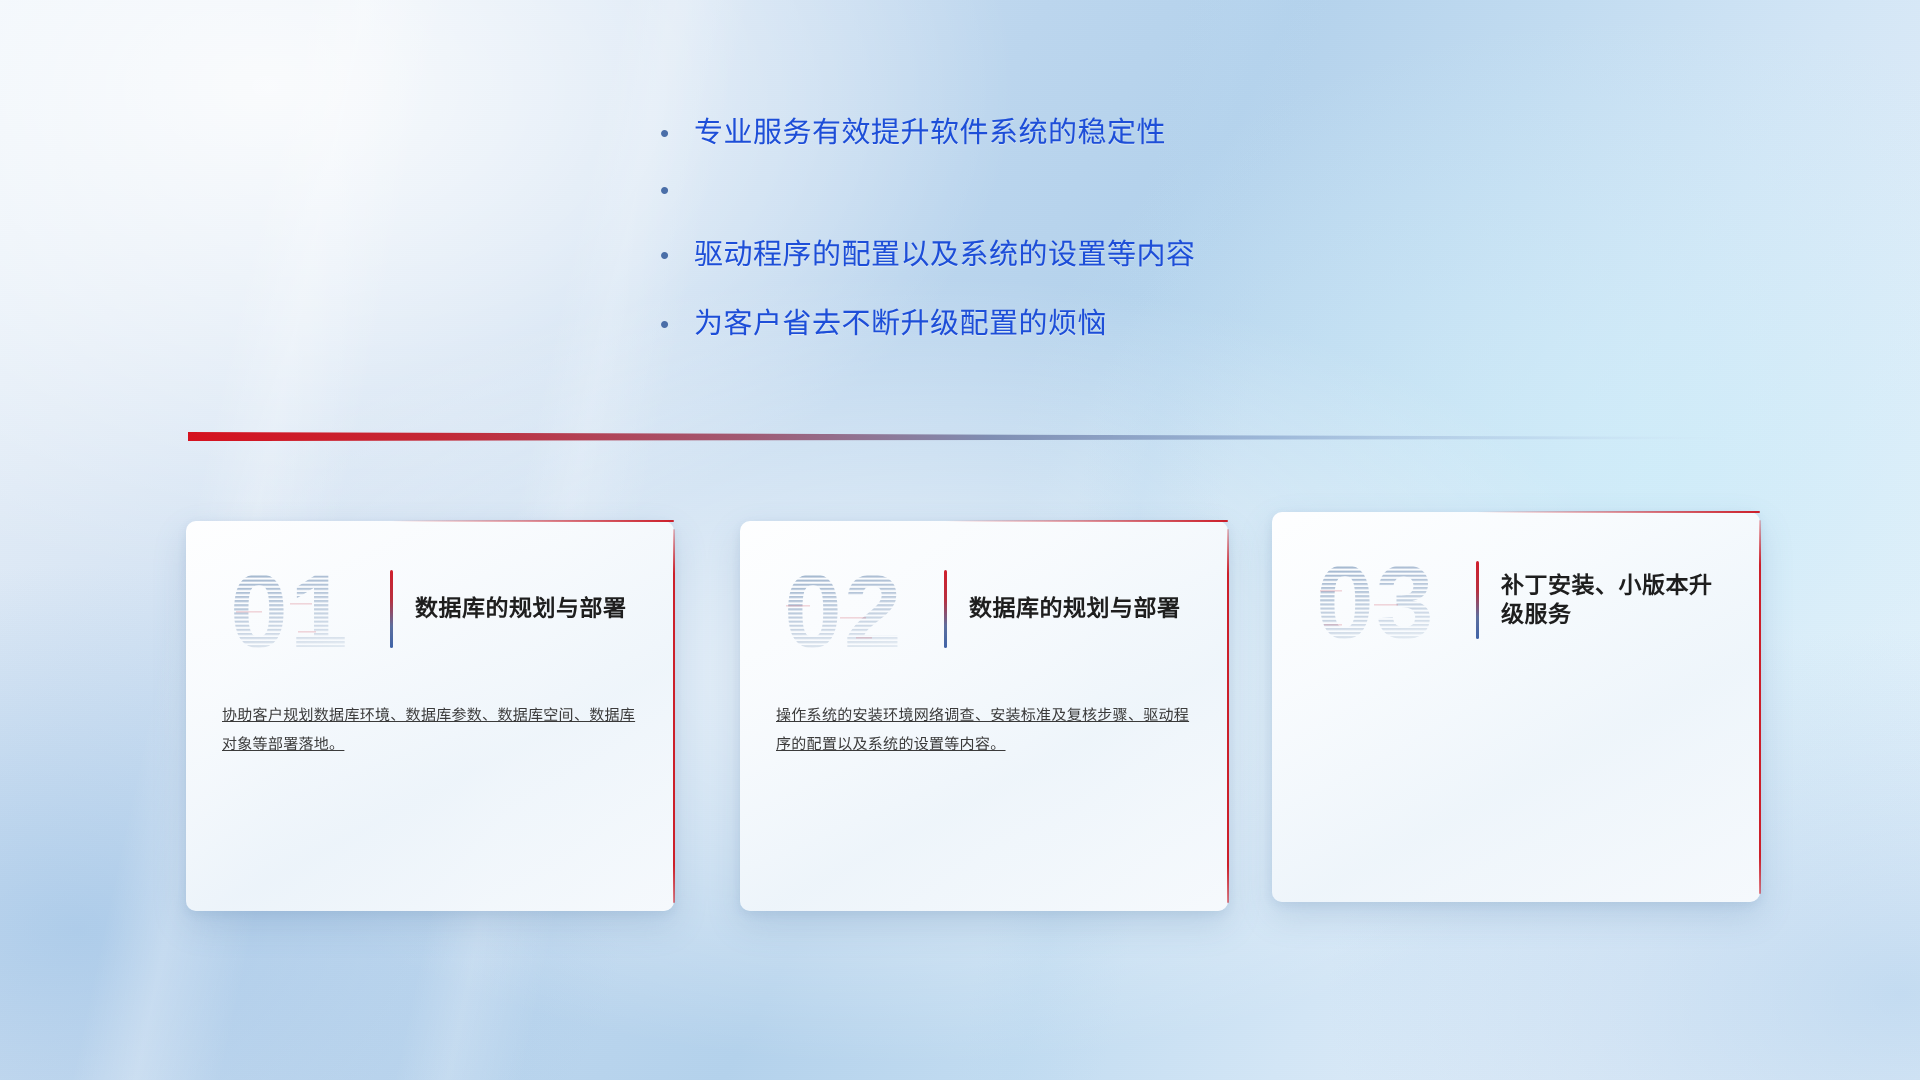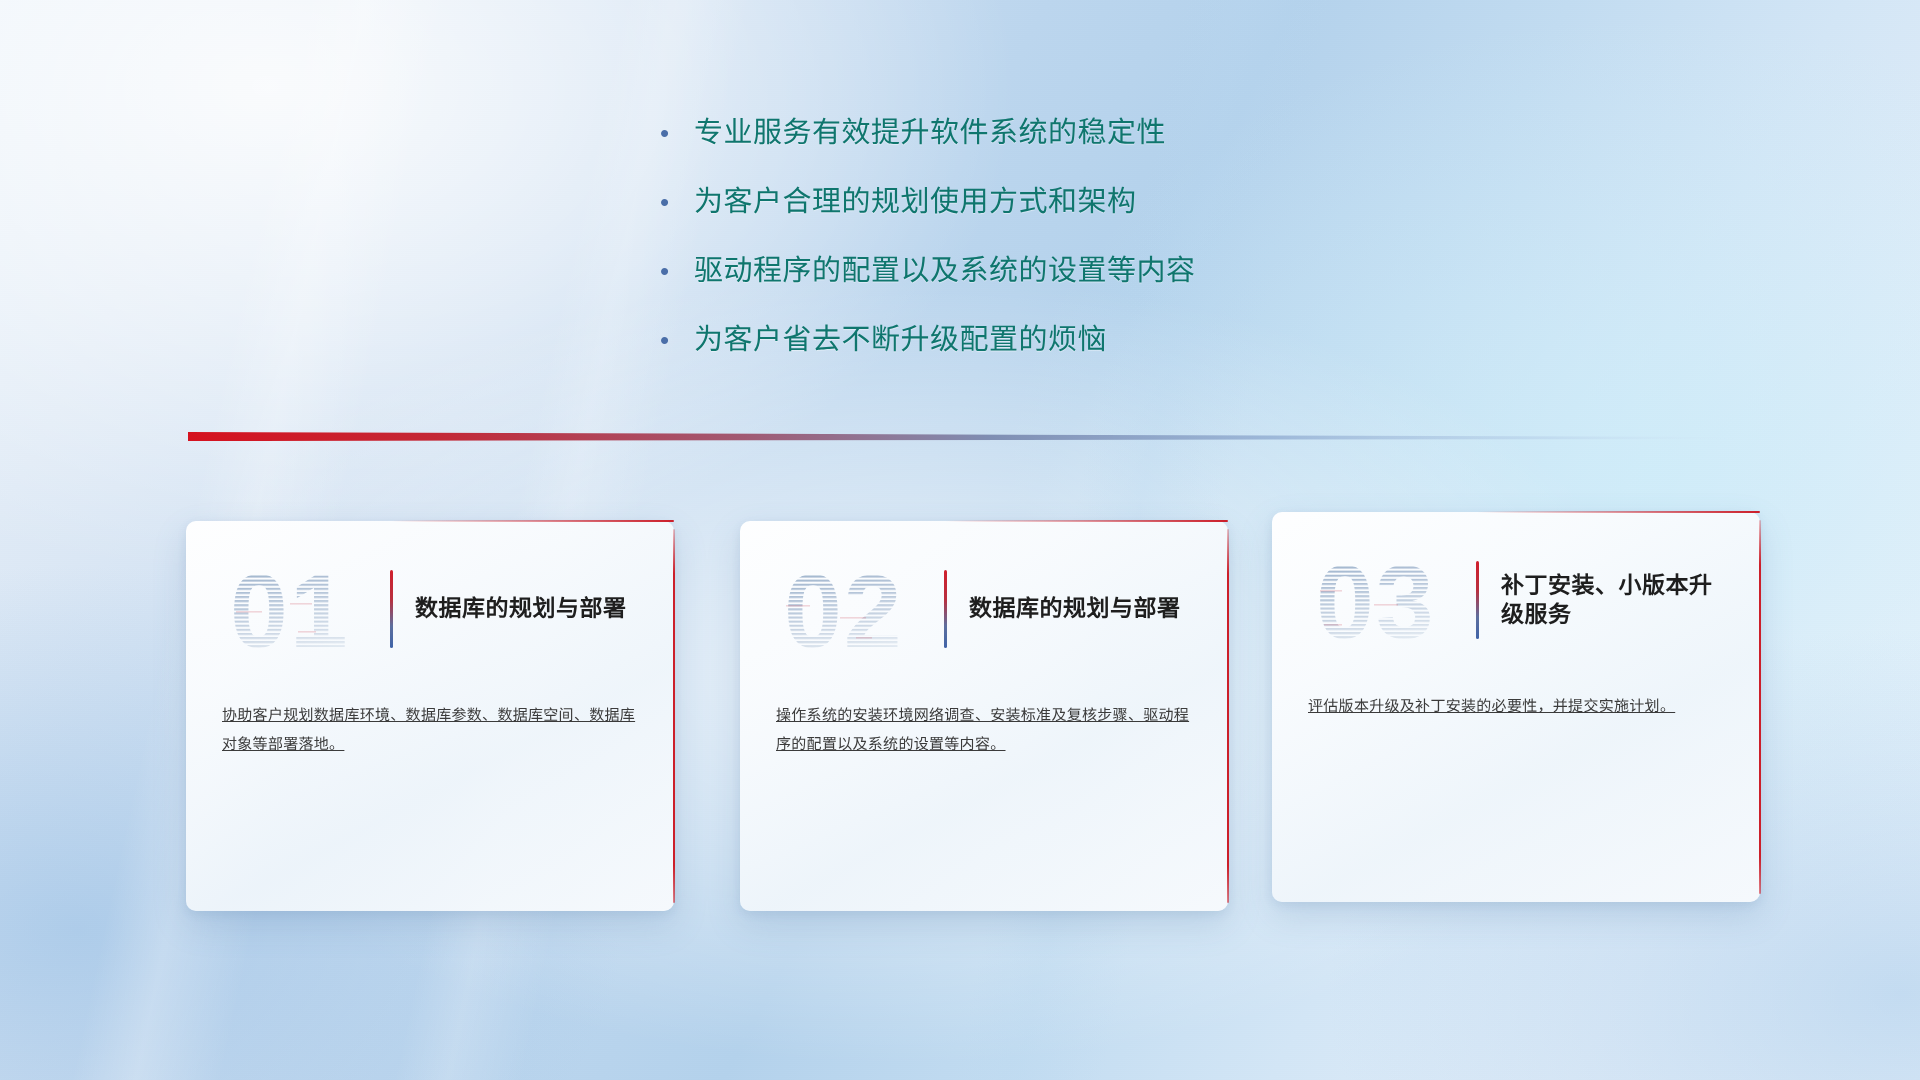--- a/index.html
+++ b/index.html
@@ -109,21 +109,21 @@
     flex: 0 0 auto;
     width: 34px;
     font-size: 26px;
     line-height: 1;
     color: #4a6ea8;
     text-align: left;
   }
   .bullet-text {
     font-size: 29px;
     letter-spacing: .5px;
-    color: #0f766e;
+    color: #1d4ed8;
     font-weight: 500;
     white-space: nowrap;
     text-shadow: 0 1px 1px rgba(255,255,255,.45);
   }
 
   
   #divider {
     position: absolute;
     left: 188px;
     top: 430px;
@@ -246,21 +246,20 @@
   <div class="bg-layer bg-streaks"></div>
   <div class="bg-layer bg-grain"></div>
 
   <div id="bullets">
     <div class="bullet-row">
       <span class="bullet-dot">•</span>
       <span class="bullet-text">专业服务有效提升软件系统的稳定性</span>
     </div>
     <div class="bullet-row">
       <span class="bullet-dot">•</span>
-      <span class="bullet-text">为客户合理的规划使用方式和架构</span>
     </div>
     <div class="bullet-row">
       <span class="bullet-dot">•</span>
       <span class="bullet-text">驱动程序的配置以及系统的设置等内容</span>
     </div>
     <div class="bullet-row">
       <span class="bullet-dot">•</span>
       <span class="bullet-text">为客户省去不断升级配置的烦恼</span>
     </div>
   </div>
@@ -373,17 +372,16 @@
             <g opacity=".22" fill="#d05060">
               <rect x="6" y="44" width="22" height="1.6"></rect>
               <rect x="60" y="58" width="24" height="1.6"></rect>
               <rect x="10" y="78" width="18" height="1.6"></rect>
             </g>
           </svg>
         </div>
         <div class="head-rule"></div>
         <div class="card-title">补丁安装、小版本升级服务</div>
       </div>
-      <div class="card-body">评估版本升级及补丁安装的必要性，并提交实施计划。</div>
     </div>
 
   </div>
 </div>
 
 </body></html>

